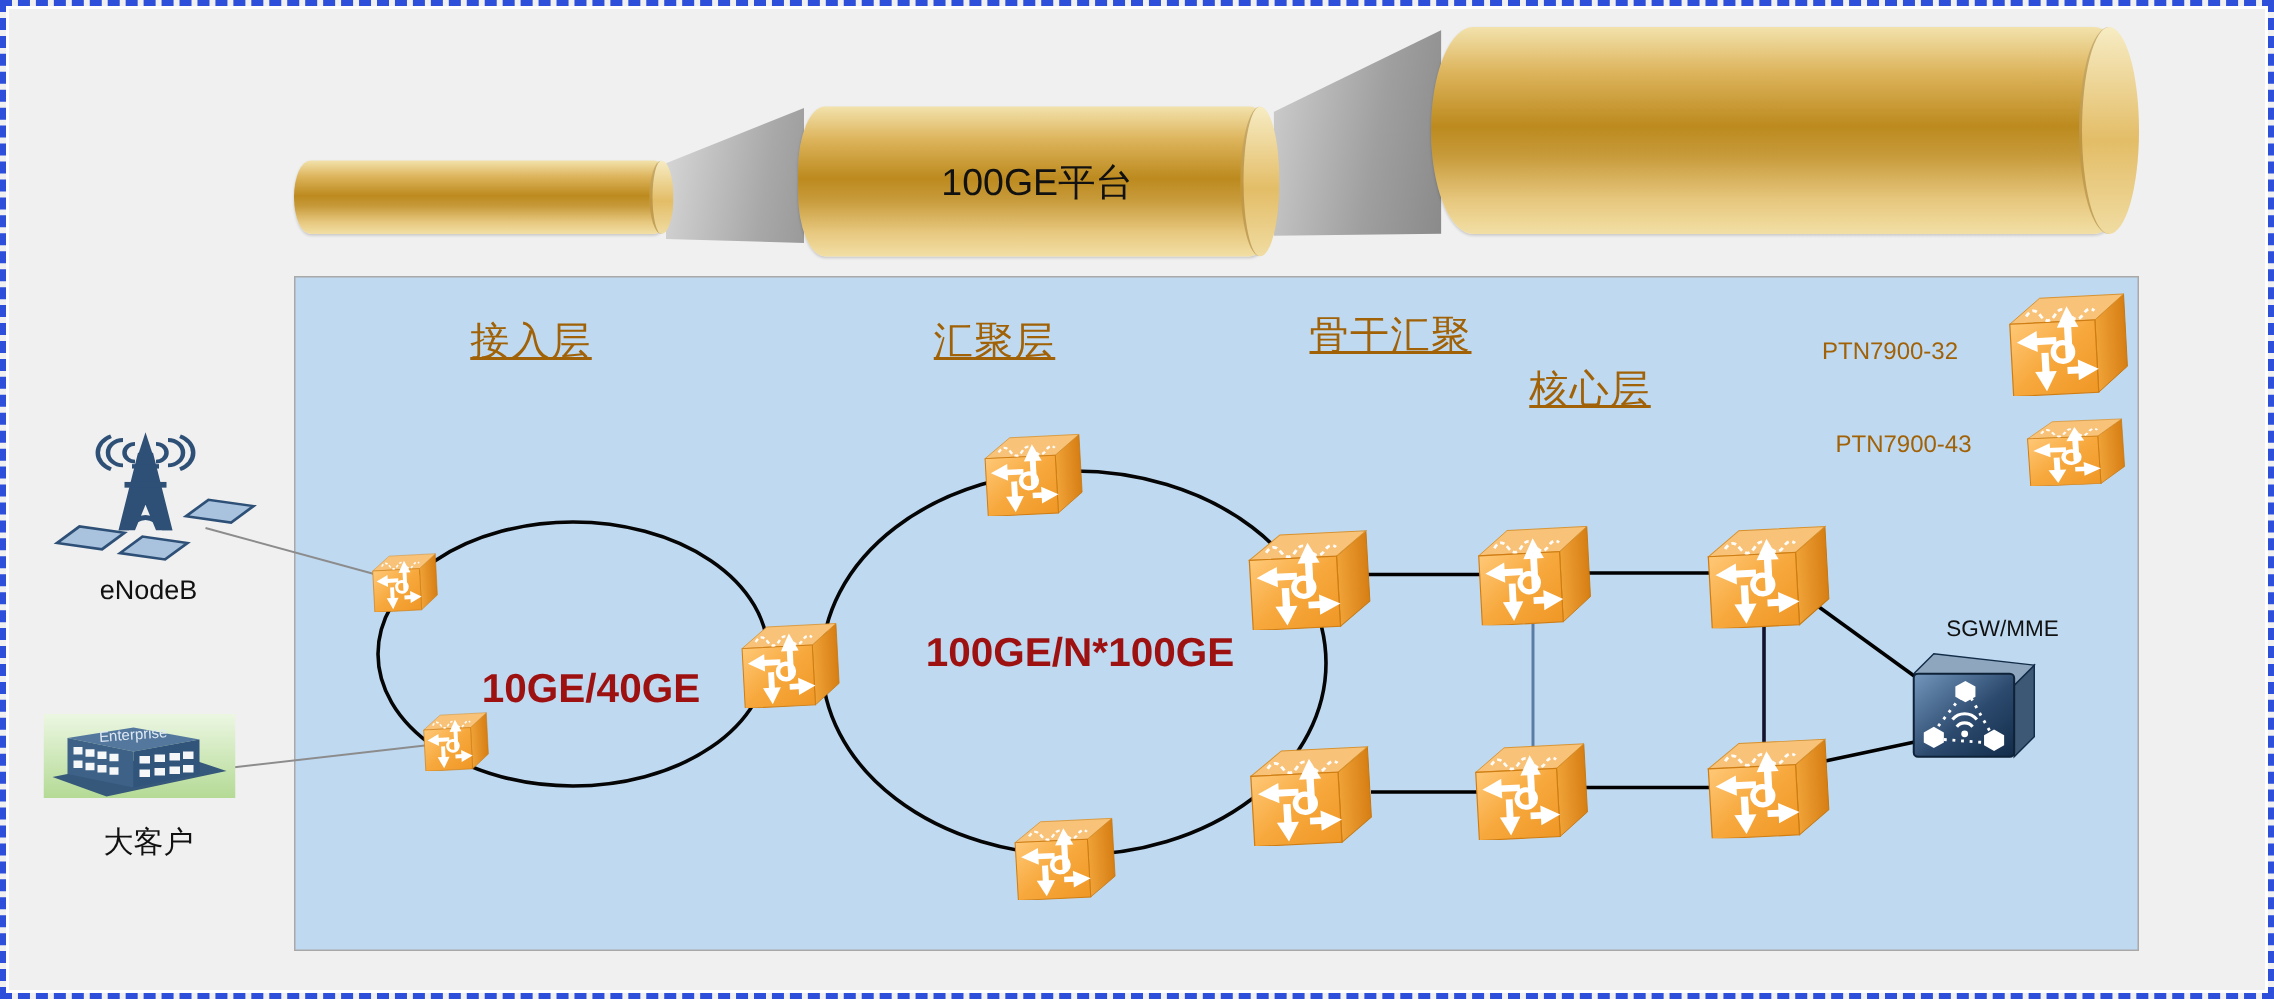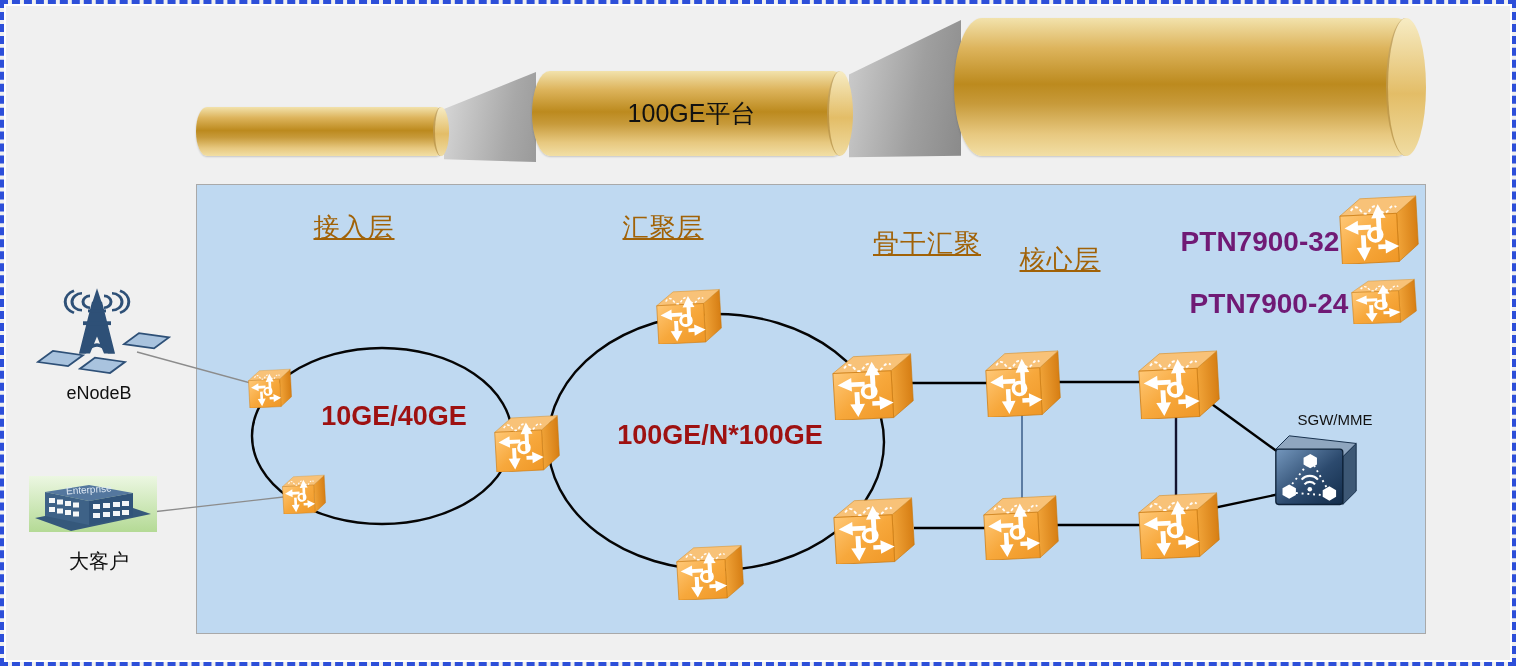--- a/index.html
+++ b/index.html
@@ -18,21 +18,21 @@
   .cyl .cap{
     position:absolute;top:0;right:-2px;height:100%;border-radius:50%;
     background:linear-gradient(180deg,#f7ecc4 0%,#e3bd67 55%,#f0dca2 100%);
     border-left:2px solid rgba(146,103,22,.45);
   }
   .wedge{position:absolute;}
   
   #panel{left:192px;top:180px;width:1228px;height:448px;background:#bfd9f1;border:1px solid #a9a9a9;}
   .layer-h{position:absolute;transform:translateX(-50%);font-size:26px;color:#a16207;letter-spacing:1px;white-space:nowrap;text-decoration:underline;}
   .ring-label{position:absolute;transform:translateX(-50%);font-size:27px;font-weight:bold;color:#9e1111;white-space:nowrap;}
-  .prod-label{position:absolute;transform:translateX(-50%);font-size:28px;font-weight:bold;color:#701a75;white-space:nowrap;}
+  .prod-label{position:absolute;transform:translateX(-50%);font-size:16px;font-weight:normal;color:#a16207;white-space:nowrap;}
   .dev{position:absolute;}
   .dev svg{width:100%;height:100%;display:block;}
   .ep-label{position:absolute;transform:translateX(-50%);font-size:19px;color:#111;white-space:nowrap;}
   #overlay{left:0;top:0;width:1516px;height:666px;pointer-events:none;}
   #sgw-label{font-size:15px;}
 </style>
 </head>
 <body>
 
 <div id="canvas">
@@ -121,51 +121,51 @@
       </symbol>
     </defs>
   </svg>
 
   <div class="wedge" style="left:440px;top:68px;width:92px;height:90px;background:linear-gradient(100deg,#d9d9d9 0%,#a8a8a8 70%,#9a9a9a 100%);clip-path:polygon(0 41%,100% 0,100% 100%,0 97%);"></div>
   <div class="wedge" style="left:845px;top:16px;width:112px;height:140px;background:linear-gradient(100deg,#cfcfcf 0%,#9f9f9f 60%,#8a8a8a 100%);clip-path:polygon(0 39%,100% 0,100% 97%,0 98%);"></div>
 
   <div class="cyl" style="left:192px;top:103px;width:251px;height:49px;border-radius:11px/24px;font-size:22px;">
     <span class="cap" style="width:14px"></span>
   </div>
-  <div class="cyl" style="left:528px;top:67px;width:319px;height:85px;border-radius:18px/43px;font-size:25px;">
+  <div class="cyl" style="left:528px;top:67px;width:319px;height:100px;border-radius:18px/43px;font-size:25px;">
     <span class="cap" style="width:24px"></span>
     <span>100GE平台</span>
   </div>
   <div class="cyl" style="left:950px;top:14px;width:470px;height:138px;border-radius:28px/69px;font-size:27px;">
     <span class="cap" style="width:38px"></span>
   </div>
 
   <div id="panel" class="abs"></div>
 
   <div class="layer-h" style="left:350px;top:206px;">接入层</div>
   <div class="layer-h" style="left:659px;top:206px;">汇聚层</div>
-  <div class="layer-h" style="left:923px;top:222px;">骨干汇聚</div>
+  <div class="layer-h" style="left:923px;top:202px;">骨干汇聚</div>
   <div class="layer-h" style="left:1056px;top:206px;margin-top:32px;">核心层</div>
 
   <svg id="overlay" class="abs" viewBox="0 0 1516 666">
     <line x1="133" y1="348" x2="254" y2="381" stroke="#8c8c8c" stroke-width="1.3"></line>
     <line x1="148" y1="508" x2="288" y2="492" stroke="#8c8c8c" stroke-width="1.3"></line>
     <ellipse cx="378" cy="432" rx="130" ry="88" fill="none" stroke="#050505" stroke-width="2.4"></ellipse>
     <ellipse cx="712" cy="438" rx="168" ry="128" fill="none" stroke="#050505" stroke-width="2.4"></ellipse>
     <line x1="908" y1="379" x2="988" y2="379" stroke="#000" stroke-width="2.4"></line>
     <line x1="910" y1="524" x2="985" y2="524" stroke="#000" stroke-width="2.4"></line>
     <line x1="1052" y1="378" x2="1140" y2="378" stroke="#000" stroke-width="2.4"></line>
     <line x1="1050" y1="521" x2="1140" y2="521" stroke="#000" stroke-width="2.4"></line>
     <line x1="1018" y1="405" x2="1018" y2="495" stroke="#5b7ca3" stroke-width="2"></line>
     <line x1="1172" y1="407" x2="1172" y2="492" stroke="#13132e" stroke-width="2.4"></line>
     <line x1="1205" y1="398" x2="1285" y2="456" stroke="#000" stroke-width="2.4"></line>
     <line x1="1205" y1="505" x2="1285" y2="488" stroke="#000" stroke-width="2.4"></line>
   </svg>
 
-  <div class="ring-label" style="left:390px;top:397px;">10GE/40GE</div>
+  <div class="ring-label" style="left:390px;top:440px;">10GE/40GE</div>
   <div class="ring-label" style="left:716px;top:416px;text-align:center;">100GE/N*100GE</div>
 
   <div class="dev" style="left:244px;top:364px;width:44px;height:40px">
       <svg viewBox="0 0 100 90" preserveAspectRatio="none">
         <use href="#router-sym"></use>
       </svg>
     </div>
   <div class="dev" style="left:278px;top:470px;width:44px;height:40px">
       <svg viewBox="0 0 100 90" preserveAspectRatio="none">
         <use href="#router-sym"></use>
@@ -211,21 +211,21 @@
         <use href="#router-sym"></use>
       </svg>
     </div>
   <div class="dev" style="left:1134px;top:487px;width:82px;height:68px">
       <svg viewBox="0 0 100 90" preserveAspectRatio="none">
         <use href="#router-sym"></use>
       </svg>
     </div>
 
   <div class="prod-label" style="left:1256px;top:222px;">PTN7900-32</div>
-  <div class="prod-label" style="left:1265px;top:284px;">PTN7900-24</div>
+  <div class="prod-label" style="left:1265px;top:284px;">PTN7900-43</div>
   <div class="dev" style="left:1335px;top:190px;width:80px;height:70px">
       <svg viewBox="0 0 100 90" preserveAspectRatio="none">
         <use href="#router-sym"></use>
       </svg>
     </div>
   <div class="dev" style="left:1347px;top:274px;width:66px;height:46px">
       <svg viewBox="0 0 100 90" preserveAspectRatio="none">
         <use href="#router-sym"></use>
       </svg>
     </div>

